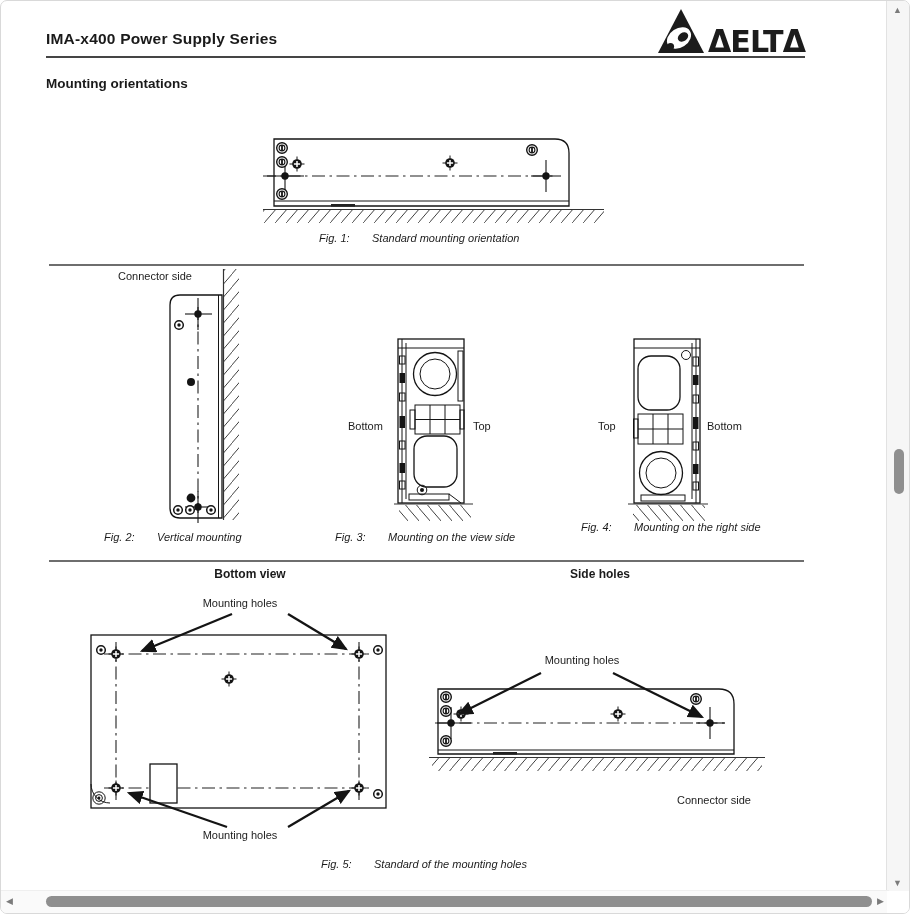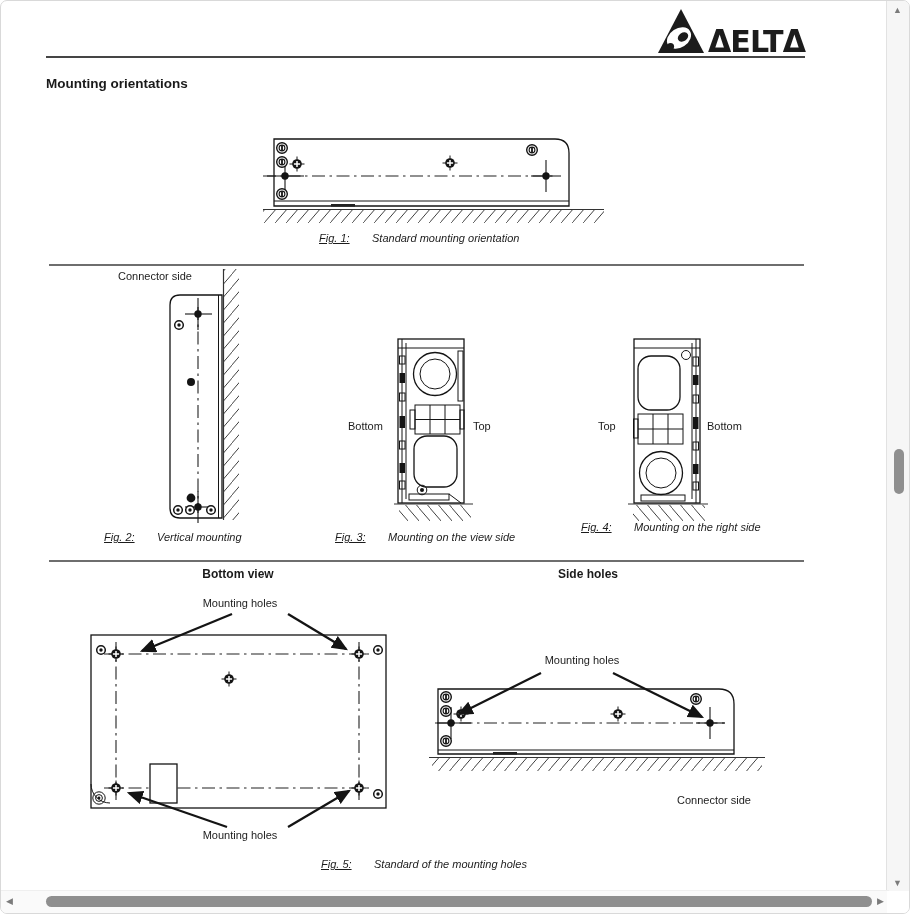--- a/index.html
+++ b/index.html
@@ -7,25 +7,25 @@
     position:relative;width:910px;height:914px;background:#fff;
     font-family:"Liberation Sans",sans-serif;color:#1a1a1a;
     overflow:hidden;border:1px solid #d9d9d9;border-radius:7px;box-sizing:border-box;
   }
   .abs{position:absolute;}
   .title{left:45px;top:29px;font-size:15.5px;font-weight:bold;letter-spacing:.2px;}
   .hrule{left:45px;top:55px;width:759px;height:2px;background:#454545;}
   .h2{left:45px;top:75px;font-size:13.5px;font-weight:bold;}
   .divider{left:48px;width:755px;height:2px;background:#6e6e6e;}
   .caption{font-size:11px;font-style:italic;color:#1c1c1c;display:flex;white-space:nowrap;}
-  .caption .flabel{width:36px;text-decoration:underline;}
+  .caption .flabel{width:36px;}
   .caption .ftext{margin-left:17px;}
   .dlabel{font-size:11px;color:#1c1c1c;white-space:nowrap;}
   .centered{transform:translateX(-50%);}
-  .vheading{font-size:12px;font-weight:bold;white-space:nowrap;}
+  .vheading{font-size:12px;font-weight:bold;white-space:nowrap;margin-left:12px;}
   svg{display:block;overflow:visible;}
   .ol{fill:#fff;stroke:#141414;stroke-width:1.3;}
   .tl{stroke:#141414;stroke-width:1;fill:none;}
   .gl{stroke:#333;stroke-width:1.2;}
   .cl{stroke:#222;stroke-width:1.1;fill:none;stroke-dasharray:13 4.5 2.5 4.5;}
   .arrow{stroke:#141414;stroke-width:2.3;fill:none;}
   
   .vscroll{right:0;top:0;width:22px;height:892px;background:#f6f6f6;border-left:1px solid #e2e2e2;}
   .hscroll{left:0;bottom:0;width:888px;height:22px;background:#fafafa;border-top:1px solid #efefef;}
   .vthumb{right:5px;top:448px;width:10px;height:45px;background:#8f8f8f;border-radius:5px;}
@@ -65,20 +65,21 @@
         <circle r="4.3" fill="#fff" stroke="#141414" stroke-width="1.5"></circle>
         <circle r="1.7" fill="#141414"></circle>
       </g>
       <g id="mdot">
         <line x1="0" x2="0" y1="-16" y2="16" stroke="#141414" stroke-width="1.1"></line>
         <circle r="3.7" fill="#141414"></circle>
       </g>
     </defs>
   </svg>
 
+  <div class="abs title">IMA-x400 Power Supply Series</div>
   <svg class="abs" style="left:656px;top:7px" width="150" height="47" viewBox="0 0 150 47">
     <polygon points="24,1 47,45 1,45" fill="#1c1c1c"></polygon>
     <ellipse cx="22" cy="30" rx="13" ry="9.5" transform="rotate(-33 22 30)" fill="#ffffff"></ellipse>
     <ellipse cx="26" cy="29" rx="5.6" ry="4.2" transform="rotate(-33 26 29)" fill="#1c1c1c"></ellipse>
     <circle cx="13.5" cy="38.5" r="3.6" fill="#1c1c1c"></circle>
     <text x="51" y="44" font-size="31" font-weight="bold" fill="#1c1c1c" font-family="DejaVu Sans, sans-serif" letter-spacing="-1" textLength="97" lengthAdjust="spacingAndGlyphs">ΔELTΔ</text>
   </svg>
   <div class="abs hrule"></div>
   <div class="abs h2">Mounting orientations</div>
 

